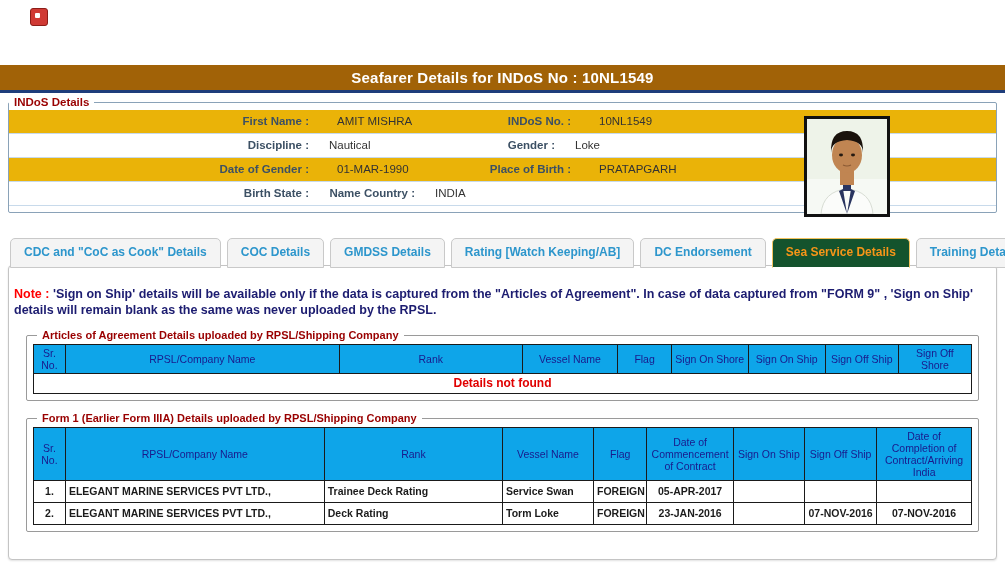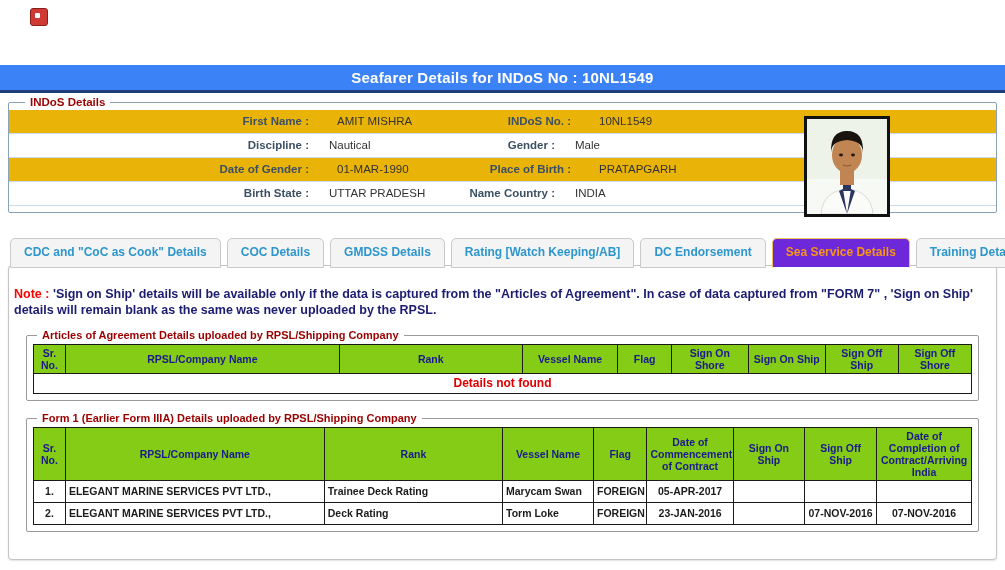--- a/index.html
+++ b/index.html
@@ -12,31 +12,31 @@
     position:absolute; top:8px; left:30px; width:16px; height:16px;
     background:#d03a34; border:1px solid #8c1d18; border-radius:3px;
   }
   .broken-img::after {
     content:""; position:absolute; top:4px; left:4px; width:5px; height:5px;
     background:#fff; border-radius:1px;
   }
   
   .titlebar {
     position:absolute; top:65px; left:0; width:100%; height:25px;
-    background:#3b82f6; border-bottom:3px solid #1e3d7b;
+    background:#a16207; border-bottom:3px solid #1e3d7b;
     color:#fff; font-weight:bold; font-size:15px; text-align:center; line-height:25px;
     letter-spacing:.2px;
   }
   
   fieldset.indos {
     position:absolute; top:96px; left:8px; width:989px; box-sizing:border-box;
     border:1px solid #8aa2b8; border-radius:2px; margin:0; padding:2px 0 6px 0;
   }
   fieldset legend {
-    margin-left:16px; padding:0 5px; color:#990000; font-weight:bold; font-size:11.5px;
+    padding:0 5px; color:#990000; font-weight:bold; font-size:11.5px;
   }
   .frow { display:flex; height:23px; line-height:23px; font-size:11.5px; border-bottom:1px solid #c8daeb; }
   .frow.alt { background:#eab308;gap:8px; }
   .flabel { font-weight:bold; color:#3c5064; text-align:right; box-sizing:content-box; }
   .fvalue { color:#333; }
   .flabel.l1 { width:300px; padding-right:10px; }
   .fvalue.v1 { width:130px; padding-left:10px; }
   .flabel.l2 { width:96px;  padding-right:10px; }
   .fvalue.v2 { flex:1; padding-left:10px; }
   .photo {
@@ -44,37 +44,37 @@
     border:3px solid #111; background:#eef3e9;
   }
   .photo svg { display:block; }
   
   .tabs { position:absolute; top:238px; left:10px; display:flex; gap:6px; z-index:2; }
   .tab {
     background:#f4f4f4; border:1px solid #c9c9c9; border-radius:5px 5px 0 0;
     color:#2d96cc; font-weight:bold; font-size:12px; padding:6px 13px 8px; cursor:pointer;
     white-space:nowrap;
   }
-  .tab.active { background:#6d28d9; color:#f79518; border-color:#f2c35f; border-bottom-color:#fff; }
+  .tab.active { background:#14532d; color:#f79518; border-color:#f2c35f; border-bottom-color:#fff; }
   
   .panel {
     position:absolute; top:265px; left:8px; width:989px; height:295px; box-sizing:border-box;
     border:1px solid #c4c4c4; border-radius:4px; background:#fff;
     box-shadow:0 1px 2px rgba(0,0,0,.12);
   }
   .note { margin:20px 5px 0 5px; font-size:12.5px; font-weight:bold; color:#1c1c70; line-height:16px; }
   .note .red { color:#ff0000; }
   fieldset.tblgroup {
     margin:11px 17px 0 17px; border:1px solid #9a9a9a; border-radius:2px; padding:3px 6px 6px 6px;
   }
   fieldset.tblgroup legend { font-size:11px; margin-left:4px; }
   table.grid { width:100%; border-collapse:collapse; table-layout:fixed; }
   .grid th, .grid td { border:1px solid #1a1a1a; font-size:10.5px; padding:2px 3px; overflow:hidden; }
   .grid th {
-    background:#84cc16; color:#1a1a8c; font-weight:bold; text-align:center; line-height:12px;
+    background:#0ea5e9; color:#1a1a8c; font-weight:normal; text-align:center; line-height:12px;
   }
   .grid td { font-weight:bold; color:#1b1b1b; height:17px; line-height:13px; }
   .grid td.c { text-align:center; }
   .grid td.empty { color:#e00000; text-align:center; font-size:12px; height:15px; }
   .mt20 { margin-top:20px; }
 </style>
 </head>
 <body>
 
 <div class="broken-img"></div>
@@ -87,31 +87,30 @@
       <div class="frow alt">
         <span class="flabel l1">First Name :</span>
         <span class="fvalue v1">AMIT MISHRA</span>
         <span class="flabel l2">INDoS No. :</span>
         <span class="fvalue v2">10NL1549</span>
       </div>
       <div class="frow">
         <span class="flabel l1">Discipline :</span>
         <span class="fvalue v1">Nautical</span>
         <span class="flabel l2">Gender :</span>
-        <span class="fvalue v2">Male</span>
+        <span class="fvalue v2">Loke</span>
       </div>
       <div class="frow alt">
         <span class="flabel l1">Date of Gender :</span>
         <span class="fvalue v1">01-MAR-1990</span>
         <span class="flabel l2">Place of Birth :</span>
         <span class="fvalue v2">PRATAPGARH</span>
       </div>
       <div class="frow">
         <span class="flabel l1">Birth State :</span>
-        <span class="fvalue v1">UTTAR PRADESH</span>
         <span class="flabel l2">Name Country :</span>
         <span class="fvalue v2">INDIA</span>
       </div>
     </div>
   <div class="photo">
     <svg width="80" height="95" viewBox="0 0 80 95" xmlns="http://www.w3.org/2000/svg">
       <rect x="0" y="0" width="80" height="95" fill="#eef3e9"></rect>
       <rect x="0" y="60" width="80" height="35" fill="#f6f9f4"></rect>
       <path d="M14 95 Q16 72 40 70 Q64 72 66 95 Z" fill="#fbfcfa" stroke="#d8ddd4" stroke-width="1"></path>
       <path d="M36 70 L40 95 L44 70 L48 72 L40 95 L32 72 Z" fill="#2a3560"></path>
@@ -132,21 +131,21 @@
     <div class="tab">GMDSS Details</div>
     <div class="tab">Rating [Watch Keeping/AB]</div>
     <div class="tab">DC Endorsement</div>
     <div class="tab active">Sea Service Details</div>
     <div class="tab">Training Details</div>
   </div>
 
 <div class="panel">
   <div class="note">
     <span class="red">Note :</span>
-    <span>'Sign on Ship' details will be available only if the data is captured from the "Articles of Agreement". In case of data captured from "FORM 7" , 'Sign on Ship' details will remain blank as the same was never uploaded by the RPSL.</span>
+    <span>'Sign on Ship' details will be available only if the data is captured from the "Articles of Agreement". In case of data captured from "FORM 9" , 'Sign on Ship' details will remain blank as the same was never uploaded by the RPSL.</span>
   </div>
 
   <fieldset class="tblgroup">
     <legend>Articles of Agreement Details uploaded by RPSL/Shipping Company</legend>
     <table class="grid" id="articles-table">
         <colgroup>
           <col style="width: 3.4%;">
           <col style="width: 29.2%;">
           <col style="width: 19.5%;">
           <col style="width: 10.2%;">
@@ -202,21 +201,21 @@
             <th>Sign On Ship</th>
             <th>Sign Off Ship</th>
             <th>Date of Completion of Contract/Arriving India</th>
           </tr>
         </thead>
         <tbody>
           <tr>
             <td class="c">1.</td>
             <td>ELEGANT MARINE SERVICES PVT LTD.,</td>
             <td>Trainee Deck Rating</td>
-            <td>Marycam Swan</td>
+            <td>Service Swan</td>
             <td class="c">FOREIGN</td>
             <td class="c">05-APR-2017</td>
             <td class="c"></td>
             <td class="c"></td>
             <td class="c"></td>
           </tr>
           <tr>
             <td class="c">2.</td>
             <td>ELEGANT MARINE SERVICES PVT LTD.,</td>
             <td>Deck Rating</td>

